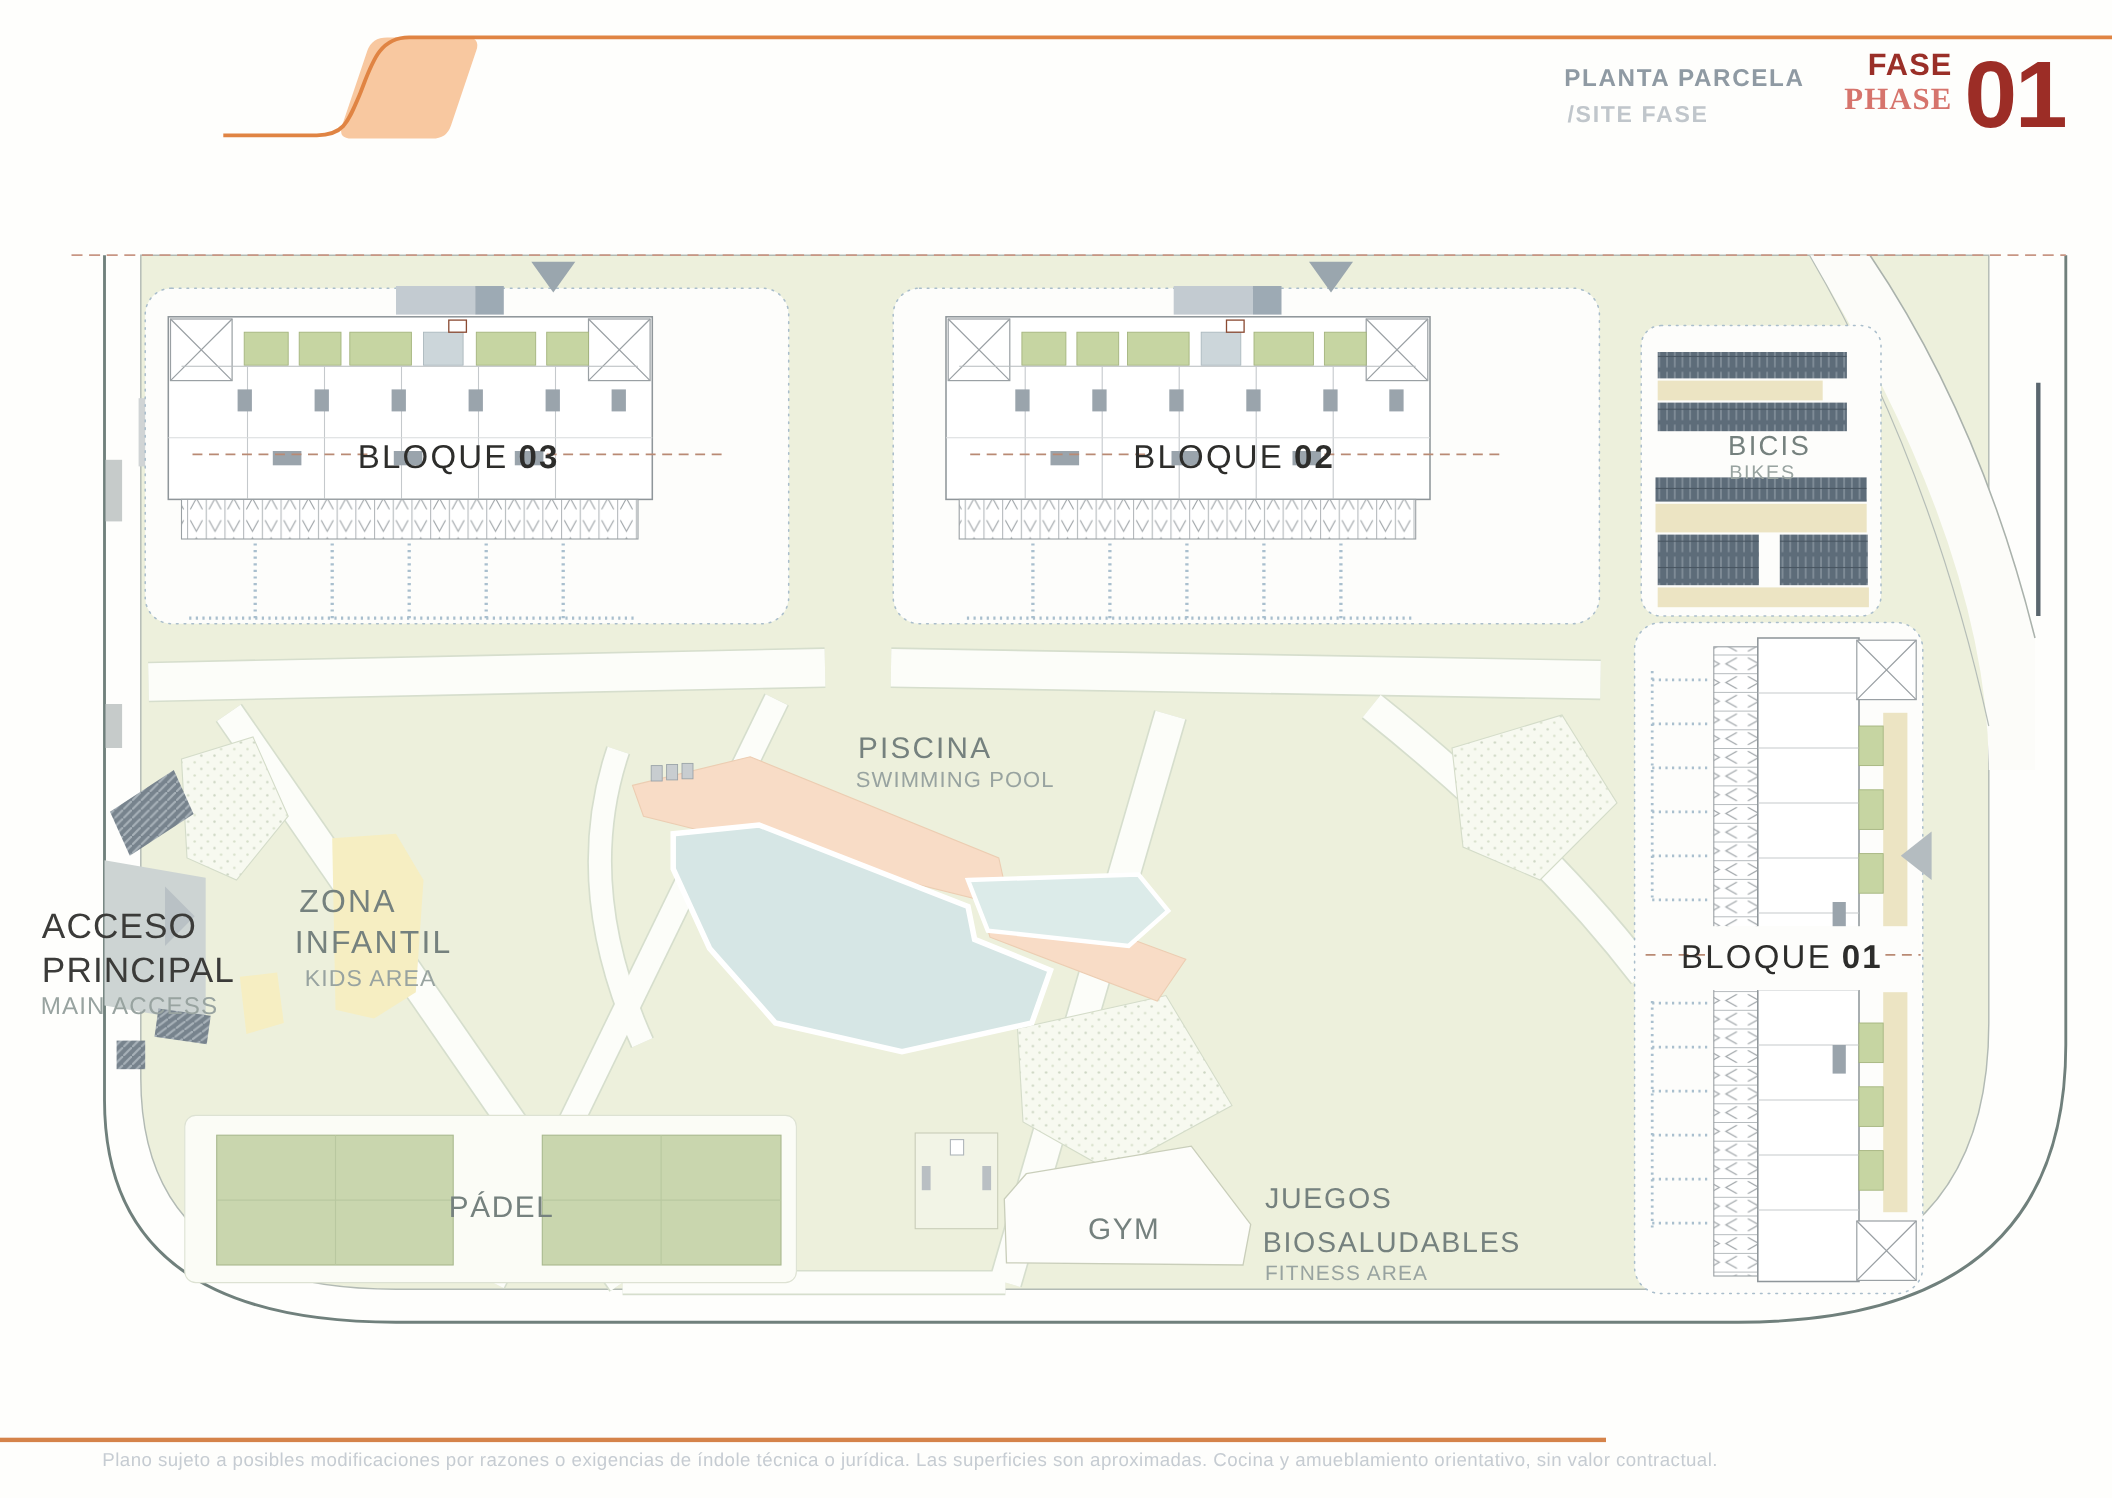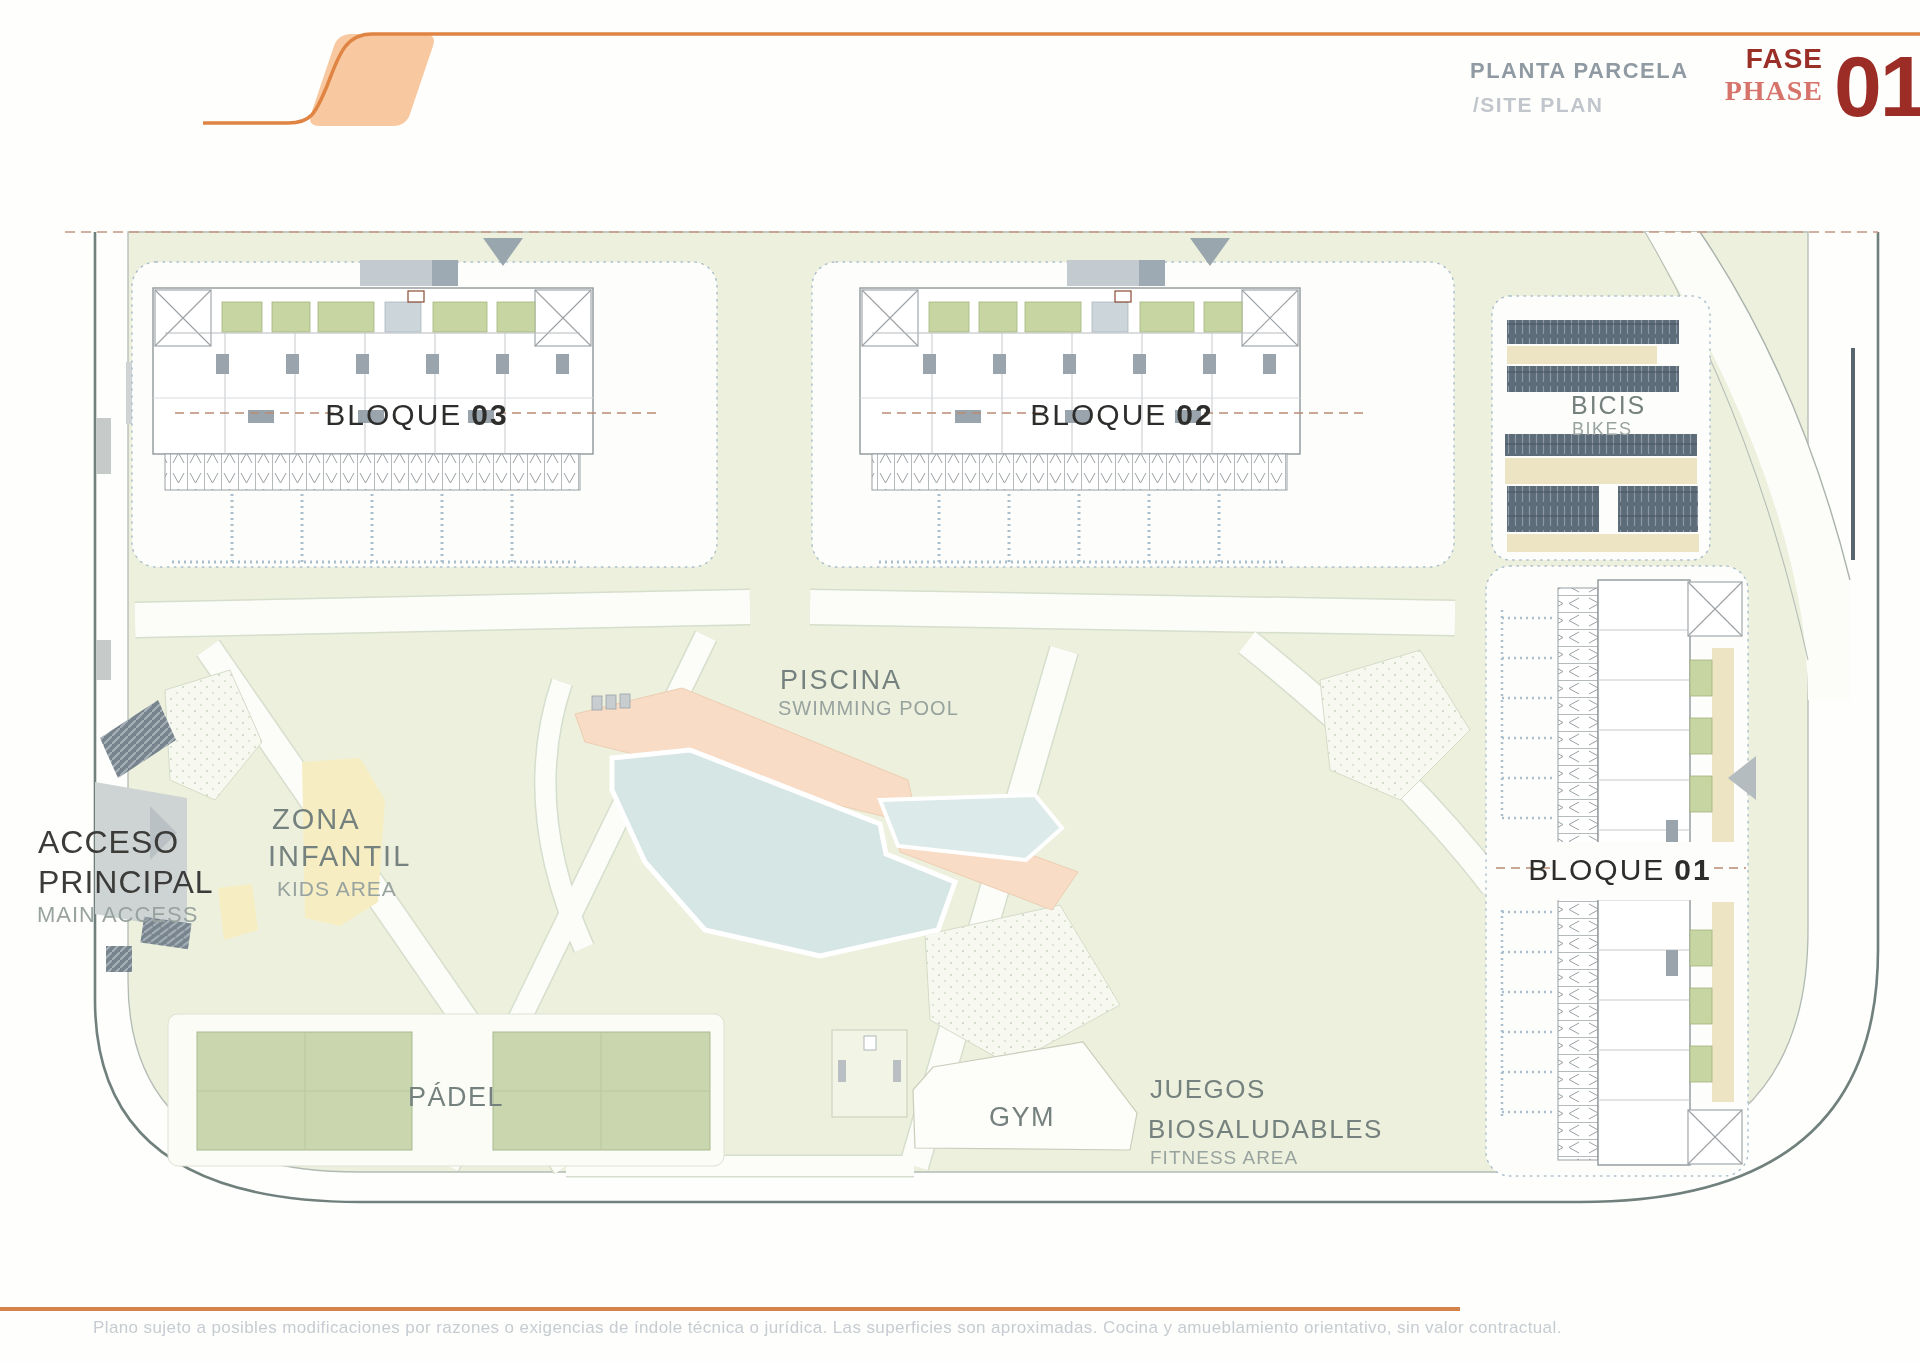--- a/index.html
+++ b/index.html
@@ -1,19 +1,19 @@
 <!DOCTYPE html>
 <html><head>
 <meta charset="utf-8">
 <style>
   html,body{margin:0;padding:0;}
   body{width:1920px;height:1362px;position:relative;background:#fefefc;overflow:hidden;
        font-family:"Liberation Sans", sans-serif;}
   #plan-svg{position:absolute;left:0;top:0;z-index:1;}
-  .hdr{position:absolute;z-index:3;margin-left:48px;}
+  .hdr{position:absolute;z-index:3;}
   #title-es{left:1422px;top:58px;width:240px;font-size:22px;font-weight:bold;color:#8f9aa3;letter-spacing:1.5px;}
   #title-en{left:1425px;top:93px;width:240px;font-size:21px;font-weight:bold;color:#c0c6cb;letter-spacing:1.5px;}
   #phase-block{left:1620px;top:43px;width:155px;text-align:right;}
   #phase-es{font-size:28px;font-weight:bold;color:#9a2f28;letter-spacing:1px;line-height:1.15;}
   #phase-en{font-size:28px;font-weight:bold;color:#d6746c;letter-spacing:1px;line-height:1.15;font-family:Liberation Serif, serif;}
   #phase-num{left:1786px;top:46px;font-size:86px;font-weight:bold;color:#9c2d26;line-height:0.95;letter-spacing:-2px;}
   #footer-line{position:absolute;z-index:3;left:0;top:1307px;width:1460px;height:4px;background:#d5834a;}
   #footer-text{position:absolute;z-index:3;left:93px;top:1318px;font-size:17px;color:#c6ccd2;letter-spacing:0.4px;}
   
   text{font-family:"Liberation Sans", sans-serif;}
@@ -328,21 +328,21 @@
     <text x="1150" y="1164" class="t-en" font-size="19" letter-spacing="1">FITNESS AREA</text>
   </g>
 
   <g>
     <path d="M 352,34 L 424,34 Q 437,34 433,46 L 410,114 Q 406,126 393,126 L 320,126 Q 307,126 311,114 L 334,46 Q 338,34 352,34 Z" fill="#f8c8a0"></path>
     <path d="M 203,123 L 288,123 C 312,123 316,112 327,86 C 338,58 344,34 372,34 L 1920,34" fill="none" stroke="#e08443" stroke-width="3.5"></path>
   </g>
 </svg>
 
 <div class="hdr" id="title-es">PLANTA PARCELA</div>
-<div class="hdr" id="title-en">/SITE PLAN</div>
+<div class="hdr" id="title-en">/SITE FASE</div>
 <div class="hdr" id="phase-block">
   <div id="phase-es">FASE</div>
   <div id="phase-en">PHASE</div>
 </div>
 <div class="hdr" id="phase-num">01</div>
 
 <div id="footer-line"></div>
 <div id="footer-text">Plano sujeto a posibles modificaciones por razones o exigencias de índole técnica o jurídica. Las superficies son aproximadas. Cocina y amueblamiento orientativo, sin valor contractual.</div>
 
 </body></html>

